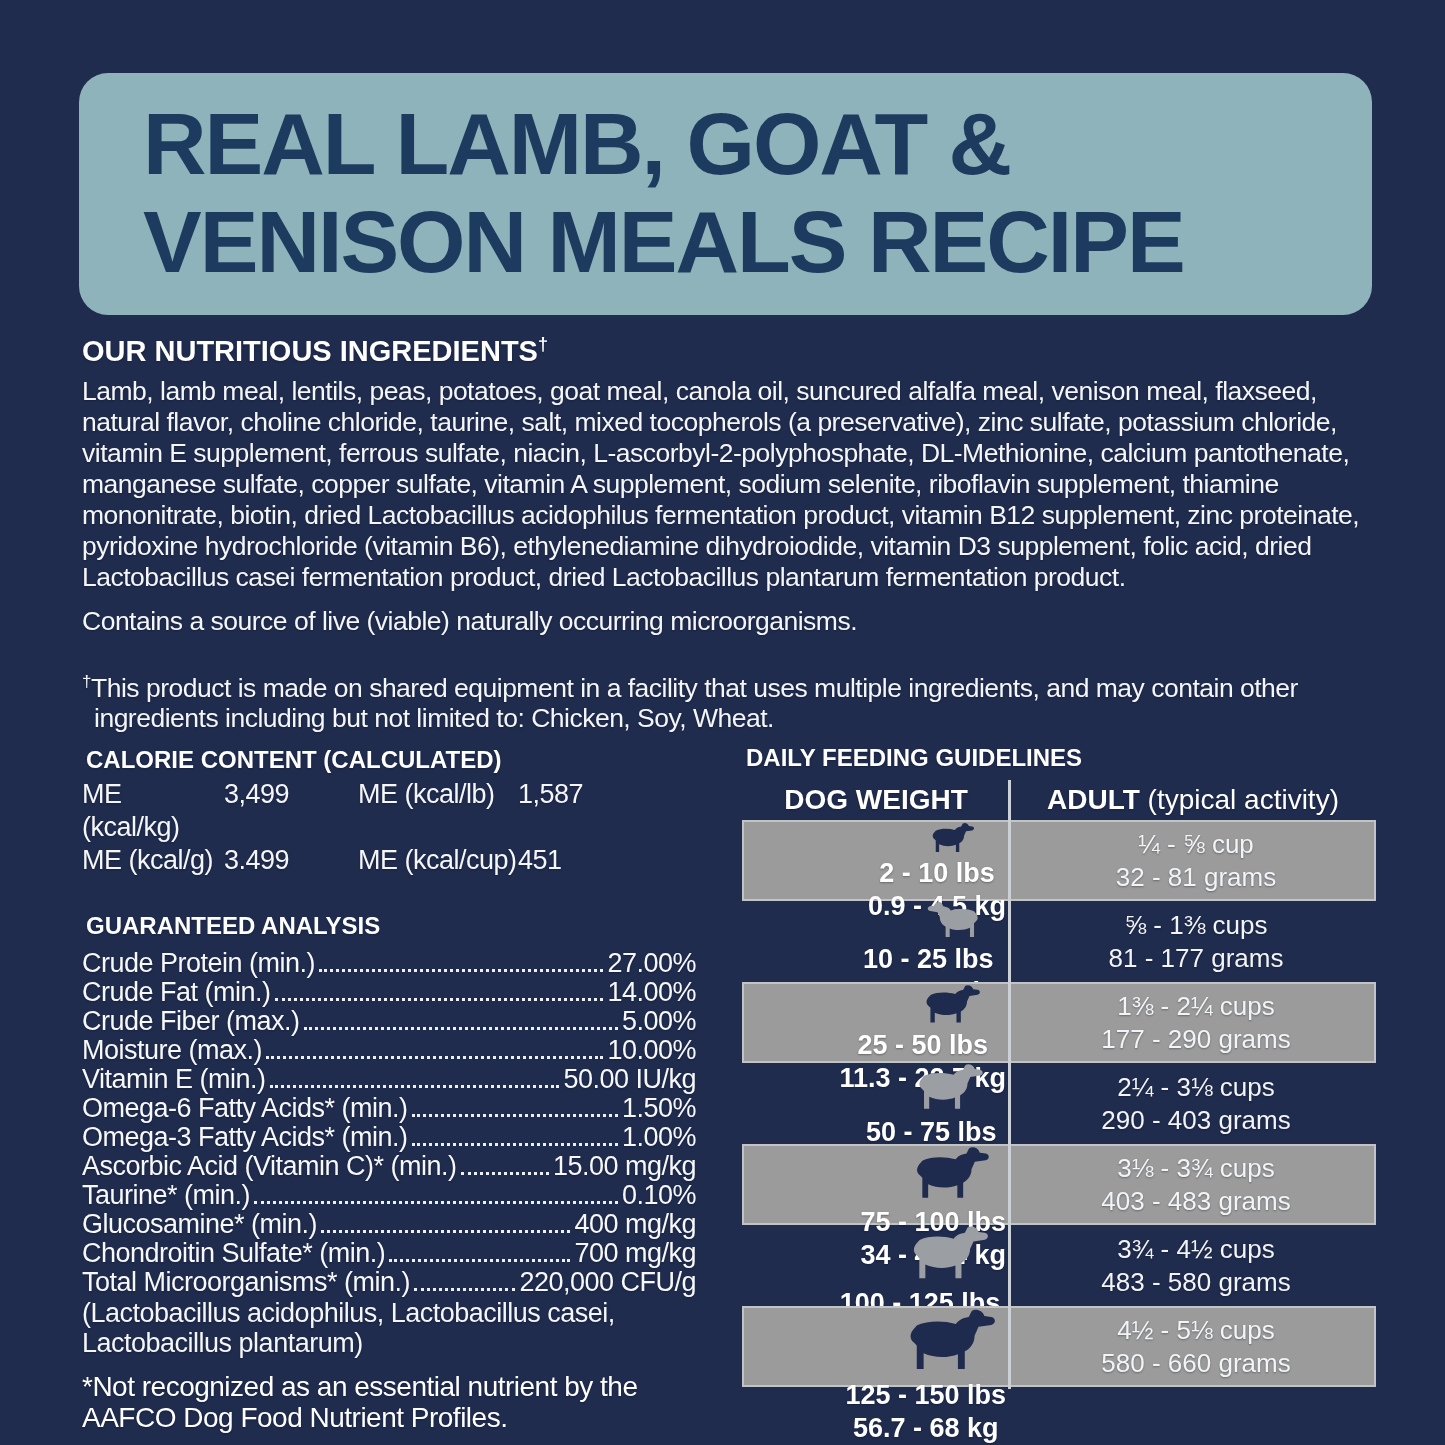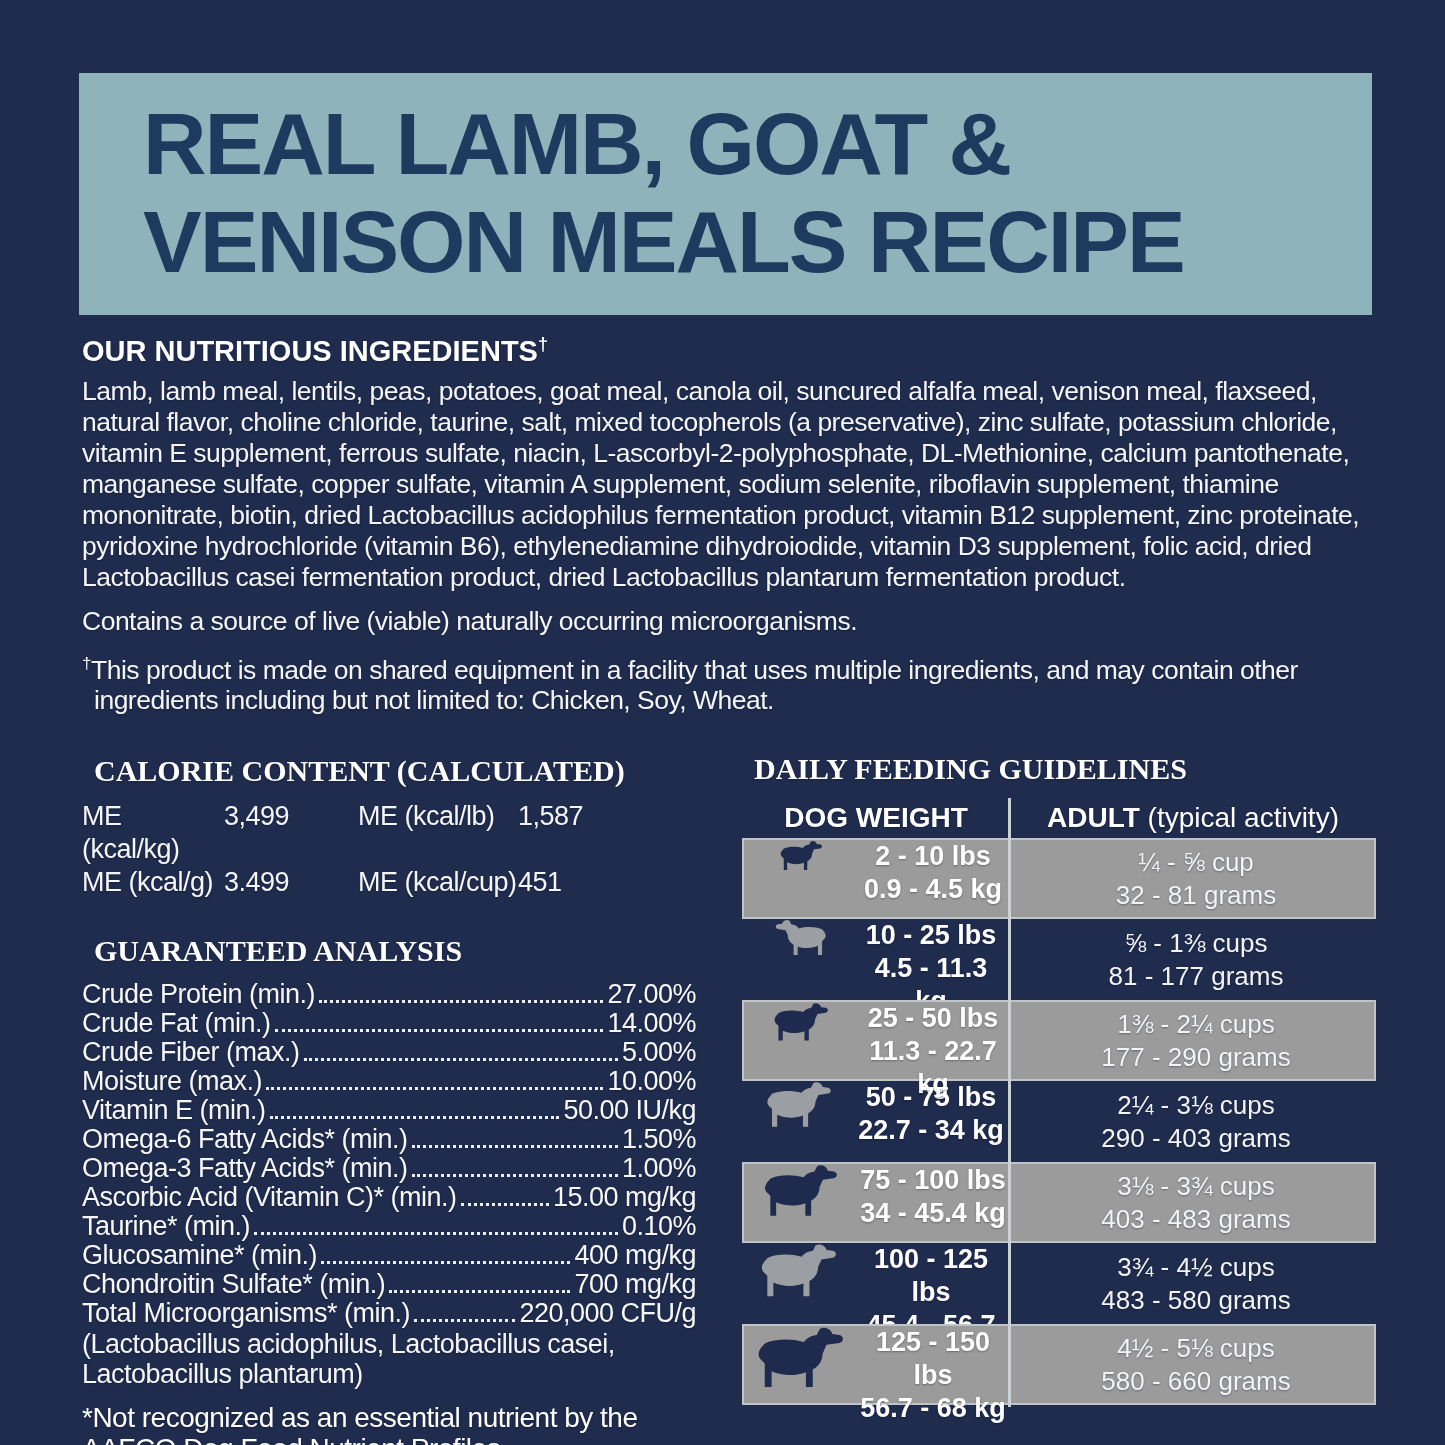--- a/index.html
+++ b/index.html
@@ -7,48 +7,49 @@
     width:1445px; height:1445px; position:relative; overflow:hidden;
     background:#202c4e;
     font-family:"Liberation Sans", sans-serif;
     color:#ffffff;
     -webkit-font-smoothing:antialiased;
   }
   
   .band {
     position:absolute; left:79px; top:73px; width:1293px; height:242px;
     background:#8fb3ba;
+    border-radius:29px;
   }
   .band .title {
     padding:22px 0 0 64px;
     font-size:88px; line-height:98px; font-weight:700; letter-spacing:-2px;
     color:#1d3a5f;
   }
   
   .ingredients {
     position:absolute; left:82px; top:334px; width:1292px;
     text-shadow:0 1px 2px rgba(8,12,28,.35);
   }
   .ingredients h2 {
     margin:0 0 8px 0; font-size:29px; font-weight:700; letter-spacing:0;
   }
   .ingredients h2 sup { font-size:18px; vertical-align:super; }
   .body-txt {
     font-size:26.5px; line-height:31px; letter-spacing:-0.5px; margin:0;
     color:#f4f6f8;
   }
   .ingredients .list { margin-bottom:13px; }
-  .ingredients .contains { margin-bottom:11px; }
+  .ingredients .contains { margin-bottom:29px; }
   .ingredients .shared { padding-left:12px; text-indent:-12px; }
   .ingredients .shared sup { font-size:17px; }
   
   .left-col { position:absolute; left:82px; top:742px; width:614px;
     text-shadow:0 1px 2px rgba(8,12,28,.35); }
   .sec-h {
-    margin:12px; font-size:30px; font-weight:700; letter-spacing:0; color:#ffffff;font-family:Liberation Serif, serif;
+    margin:4px; font-size:24px; font-weight:700; letter-spacing:0; color:#ffffff;
   }
   .cal-grid {
     margin-top:4px; display:grid; grid-template-columns:142px 134px 160px auto;
     font-size:27px; line-height:33px; letter-spacing:-0.5px; color:#f4f6f8;
   }
   .ga-h { margin-top:35px; }
   .ga-list { margin-top:9px; }
   .ga-row {
     display:flex; align-items:baseline;
     font-size:27px; line-height:29px; letter-spacing:-0.5px; color:#f7f8fa;
@@ -72,21 +73,21 @@
     position:absolute; left:266px; top:0; width:3px; height:609px;
     background:#ccd1d5; z-index:3;
   }
   .feed-row {
     display:flex; height:81px; align-items:center; box-sizing:border-box;
     position:relative;
   }
   .feed-row.gray {
     background:#9b9b9b; border:2px solid #c0c4c6;
   }
-  .cell-weight { width:268px; display:flex; align-items:flex-start; height:100%; }
+  .cell-weight { width:268px; display:flex; align-items:flex-end; height:100%;flex-direction:column; }
   .icon-wrap { width:116px; display:flex; justify-content:center; align-items:flex-end; flex-shrink:0; }
   .wt { flex:1; text-align:center; padding-right:6px; }
   .wt span { display:block; font-size:27px; font-weight:700; line-height:33px; }
   .cell-serving { flex:1; text-align:center; padding-left:6px; }
   .cell-serving span { display:block; font-size:26px; line-height:33px; color:#f2f4f6; }
   .dog { display:block; }
   .feed-row.gray .dog { fill:#1e2b4e; }
   .feed-row.navy .dog { fill:#9b9fa4; }
   .flip svg { transform:scaleX(-1); }
 </style>

